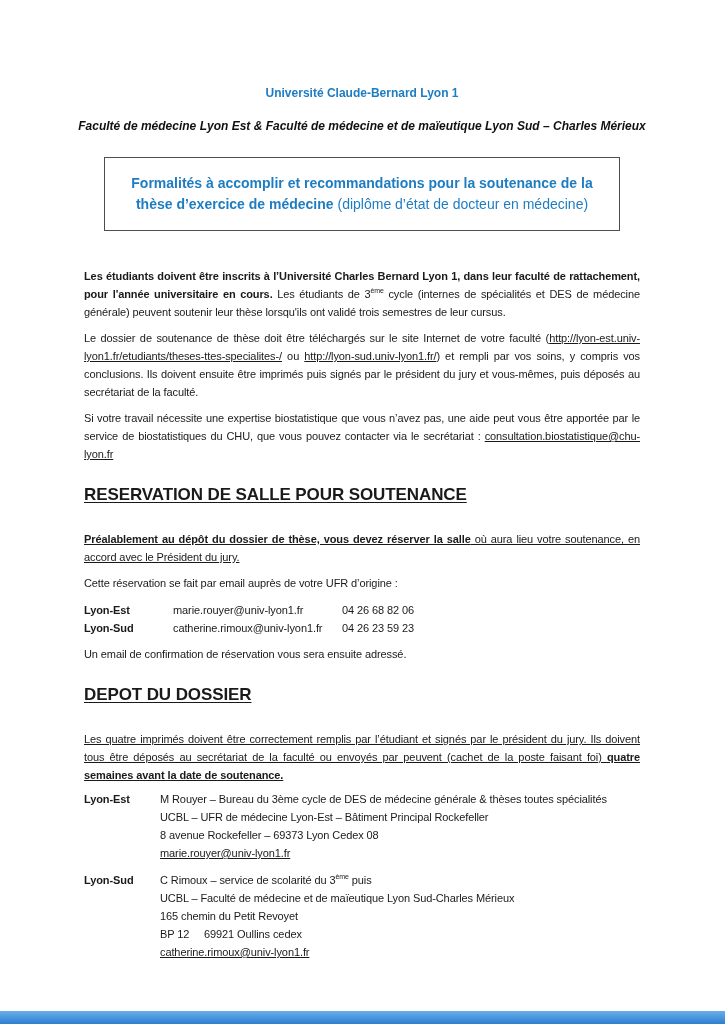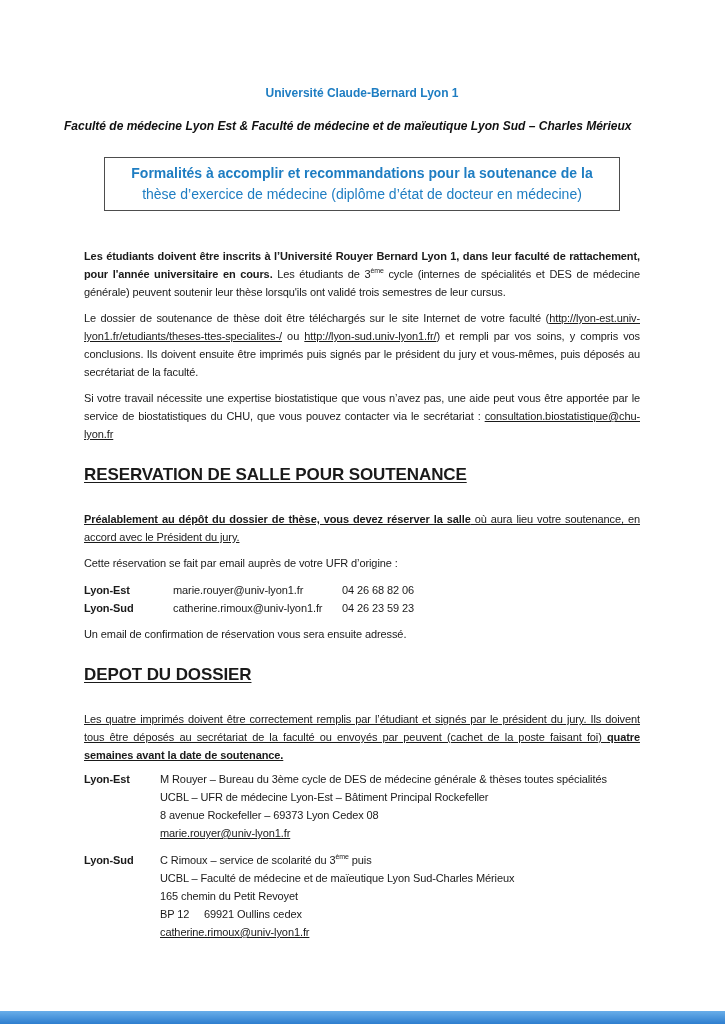--- a/index.html
+++ b/index.html
@@ -7,31 +7,31 @@
     width:725px; height:1024px; background:#ffffff; position:relative; overflow:hidden;
     font-family:"Liberation Sans", sans-serif; color:var(--text,#1a1a1a);
   }
   .content { padding:86px 85px 0 84px; }
 
   .uni {
     text-align:center; font-size:12px; font-weight:bold;
     color:var(--accent_blue,#1e7dc2);
   }
   .fac {
-    margin:19px -20px 0 -20px; text-align:left; white-space:nowrap;
+    margin:19px -20px 0 -20px; text-align:center; white-space:nowrap;
     font-size:12px; font-weight:bold; font-style:italic; color:#111111;
   }
 
   .title-box {
     margin:24px 20px 0 20px; border:1px solid var(--box_border,#4d4d4d);
-    padding:5px 10px; text-align:center; color:var(--accent_blue,#1e7dc2);
+    padding:15px 10px; text-align:center; color:var(--accent_blue,#1e7dc2);
     font-size:14px; line-height:21px;
   }
   .title-box .line1 { display:block; font-weight:bold; white-space:nowrap; }
-  .title-box .bold-seg { font-weight:normal; }
+  .title-box .bold-seg { font-weight:bold; }
 
   .para {
     margin:8px 0 0 0; font-size:11px; line-height:18px;
     text-align:justify; letter-spacing:-0.1px;
   }
   .p-first { margin-top:36px; }
   .after-heading { margin-top:25px;text-decoration:underline; }
   sup { font-size:7px; vertical-align:super; line-height:0; }
   .link { color:inherit; text-decoration:underline; cursor:pointer; }
 
@@ -64,21 +64,21 @@
 
     <div class="uni">Université Claude-Bernard Lyon 1</div>
 
     <div class="fac">Faculté de médecine Lyon Est &amp; Faculté de médecine et de maïeutique Lyon Sud – Charles Mérieux</div>
 
     <div class="title-box">
       <span class="line1">Formalités à accomplir et recommandations pour la soutenance de la</span>
       <span class="bold-seg">thèse d’exercice de médecine</span><span> (diplôme d’état de docteur en médecine)</span>
     </div>
 
-    <p class="para p-first"><b>Les étudiants doivent être inscrits à l’Université Rouyer Bernard Lyon 1, dans leur faculté de rattachement, pour l'année universitaire en cours.</b><span> Les étudiants de 3</span><sup>ème</sup><span> cycle (internes de spécialités et DES de médecine générale) peuvent soutenir leur thèse lorsqu'ils ont validé trois semestres de leur cursus.</span></p>
+    <p class="para p-first"><b>Les étudiants doivent être inscrits à l’Université Charles Bernard Lyon 1, dans leur faculté de rattachement, pour l'année universitaire en cours.</b><span> Les étudiants de 3</span><sup>ème</sup><span> cycle (internes de spécialités et DES de médecine générale) peuvent soutenir leur thèse lorsqu'ils ont validé trois semestres de leur cursus.</span></p>
 
     <p class="para"><span>Le dossier de soutenance de thèse doit être téléchargés sur le site Internet de votre faculté (</span><a class="link">http://lyon-est.univ-lyon1.fr/etudiants/theses-ttes-specialites-/</a><span> ou </span><a class="link">http://lyon-sud.univ-lyon1.fr/</a><span>) et rempli par vos soins, y compris vos conclusions. Ils doivent ensuite être imprimés puis signés par le président du jury et vous-mêmes, puis déposés au secrétariat de la faculté.</span></p>
 
 
     <p class="para"><span>Si votre travail nécessite une expertise biostatistique que vous n’avez pas, une aide peut vous être apportée par le service de biostatistiques du CHU, que vous pouvez contacter via le secrétariat : </span><a class="link">consultation.biostatistique@chu-lyon.fr</a></p>
 
     <h2 class="section">RESERVATION DE SALLE POUR SOUTENANCE</h2>
 
     <p class="para after-heading"><b>Préalablement au dépôt du dossier de thèse, vous devez réserver la salle</b><span> où aura lieu votre soutenance, en accord avec le Président du jury.</span></p>
 

